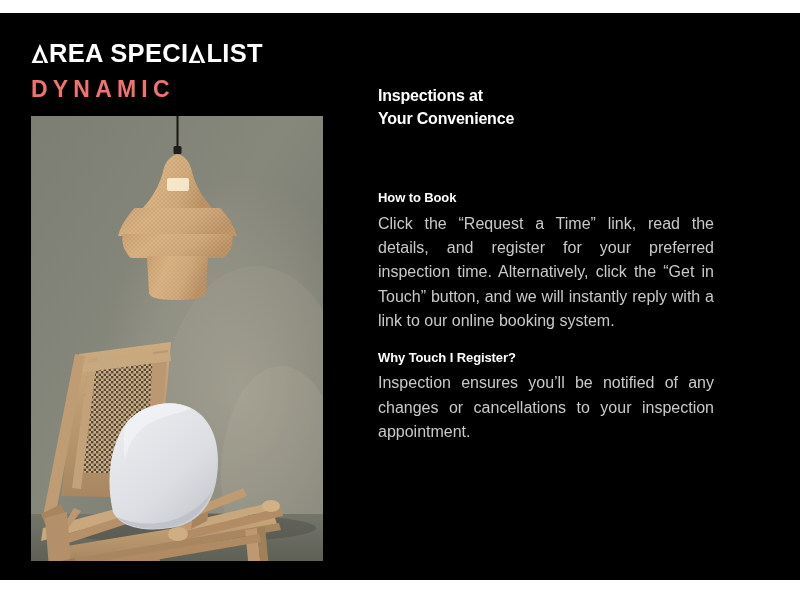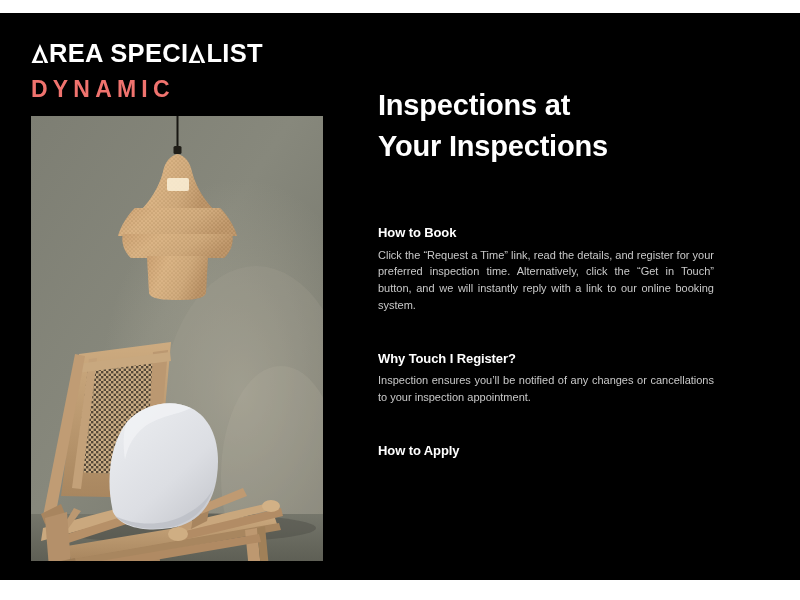--- a/index.html
+++ b/index.html
@@ -86,46 +86,46 @@
     top: 0;
     width: 400px;
     height: 567px;
   }
 
   #headline {
     position: absolute;
     left: 0;
     top: 72px;
     width: 360px;
-    font-size: 29px;
+    font-size: 16px;
     font-weight: 700;
     color: #ffffff;
     line-height: 1.42;
     letter-spacing: -0.2px;
   }
   #headline .hl-row { display: block; }
 
   #sections {
     position: absolute;
     left: 0;
     top: 175px;
     width: 336px;
   }
-  .section { margin-bottom: 14px; margin-top: 35px; }
+  .section { margin-bottom: 14px; }
   .section:last-child { margin-bottom: 0; }
   .sec-title {
     font-size: 13px;
     font-weight: 700;
     color: #ffffff;
     letter-spacing: -0.1px;
     line-height: 1.5;
     margin-bottom: 4px;
   }
   .sec-body {
-    font-size: 11px;
+    font-size: 16px;
     font-weight: 400;
     color: #c9c9c9;
     line-height: 1.53;
     text-align: justify;
   }
   .sec-body p { margin: 0; }
 </style>
 </head>
 <body>
 
@@ -274,39 +274,38 @@
           <ellipse cx="147" cy="418" rx="10" ry="7" fill="#cfae83"></ellipse>
         </g>
       </svg>
     </div>
   </div>
 
   <div id="right-col">
 
     <div id="headline">
       <span class="hl-row">Inspections at</span>
-      <span class="hl-row">Your Inspections</span>
+      <span class="hl-row">Your Convenience</span>
     </div>
 
     <div id="sections">
 
       <div class="section">
         <div class="sec-title">How to Book</div>
         <div class="sec-body">
           <p>Click the “Request a Time” link, read the details, and register for your preferred inspection time. Alternatively, click the “Get in Touch” button, and we will instantly reply with a link to our online booking system.</p>
         </div>
       </div>
 
       <div class="section">
         <div class="sec-title">Why Touch I Register?</div>
         <div class="sec-body">
           <p>Inspection ensures you’ll be notified of any changes or cancellations to your inspection appointment.</p>
         </div>
       </div>
 
       <div class="section">
-        <div class="sec-title">How to Apply</div>
       </div>
 
     </div>
 
   </div>
 </div>
 
 </body></html>

